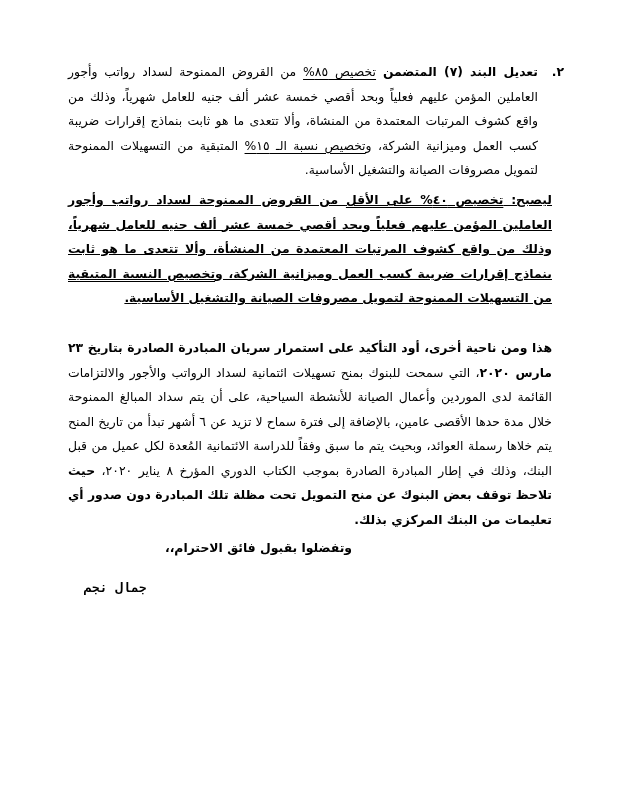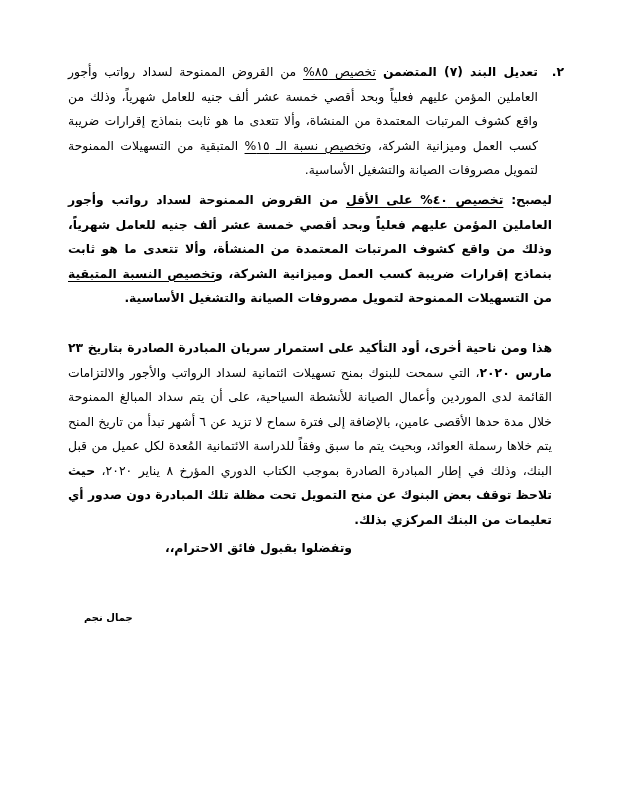--- a/index.html
+++ b/index.html
@@ -37,39 +37,40 @@
     .bold { font-weight: bold; }
     .u { text-decoration: underline; text-underline-offset: 3px; }
     #item2 { top: 60px; }
     #item2 .num {
       position: absolute;
       right: -12px;
       top: 0;
       font-weight: bold;
     }
     #item2 .body { display: block; padding-right: 14px; text-indent: 0; }
-    #becomes { top: 188px; font-weight: bold; }
+    #becomes { top: 188px; font-weight: bold; text-decoration: underline; }
     #other { top: 336px; }
     #closing {
       position: absolute;
       top: 540px;
       left: 0;
       width: 517px;
       text-align: center;
       direction: rtl;
       font-weight: bold;
       font-size: 12.4px;
     }
     #signature {
       position: absolute;
-      top: 612px;
+      top: 580px;
       left: 84px;
       direction: rtl;
       font-weight: bold;
-      font-size: 10px;
+      font-size: 13px;
+      font-family: Liberation Mono, monospace;
     }
   </style>
 </head>
 <body>
 
 <div class="page">
 
   <p class="para" id="item2">
     <span class="num">٢.</span>
     <span class="body"><span class="bold">تعديل البند (٧) المتضمن</span> <span class="u">تخصيص ٨٥%</span><span> من القروض الممنوحة لسداد رواتب وأجور العاملين المؤمن عليهم فعلياً وبحد أقصي خمسة عشر ألف جنيه للعامل شهرياً، وذلك من واقع كشوف المرتبات المعتمدة من المنشاة، وألا تتعدى ما هو ثابت بنماذج إقرارات ضريبة كسب العمل وميزانية الشركة، و</span><span class="u">تخصيص نسبة الـ ١٥%</span><span> المتبقية من التسهيلات الممنوحة لتمويل مصروفات الصيانة والتشغيل الأساسية.</span></span>

